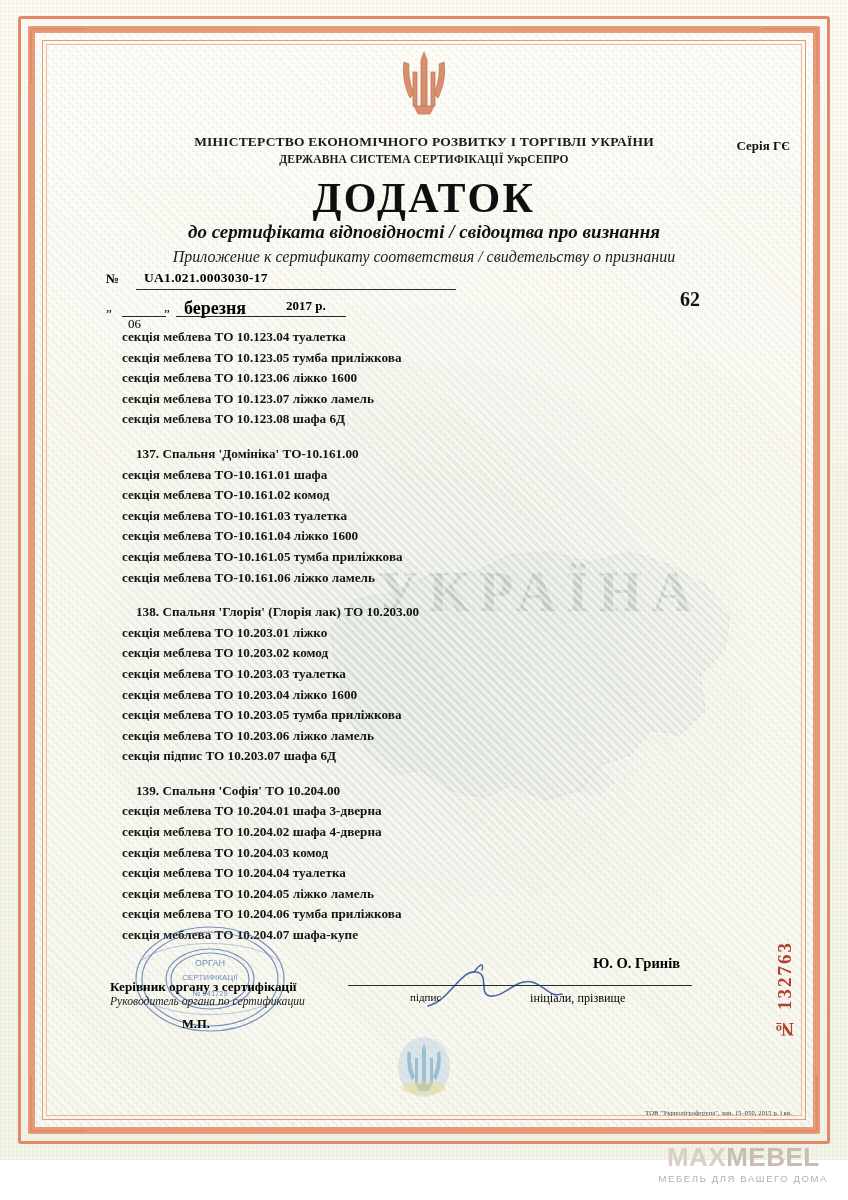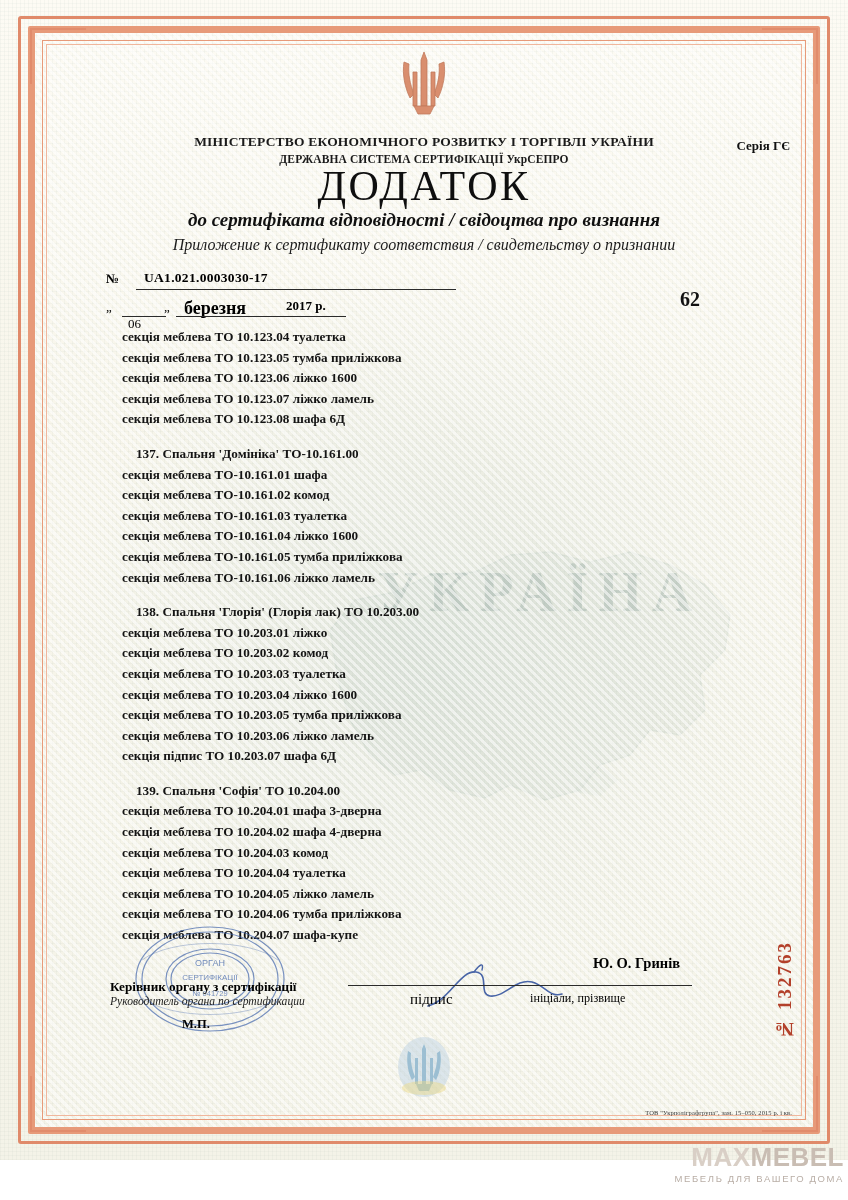--- a/index.html
+++ b/index.html
@@ -124,22 +124,23 @@
     margin-top: 1px;
   }
   .series {
     position: absolute;
     right: 58px; top: 138px;
     font-size: 13px;
     font-weight: 700;
     color: #111;
   }
   .title-big {
+    margin-top: 12px;
     font-size: 42px;
-    font-weight: 400;
+    font-weight: 700;
     letter-spacing: 2.5px;
     color: #0f0f0f;
     font-family: "Liberation Serif", serif;
     line-height: 1;
   }
   .subtitle-ua {
     margin-top: 2px;
     font-size: 19px;
     font-weight: 700;
     color: #101010;
@@ -243,21 +244,21 @@
   }
   .sig-mp {
     position: absolute;
     left: 72px; top: 62px;
     font-size: 12.5px;
     font-weight: 700;
   }
   .sig-cap1 {
     position: absolute;
     left: 300px; top: 36px;
-    font-size: 15px;
+    font-size: 11px;
   }
   .sig-cap2 {
     position: absolute;
     left: 420px; top: 36px;
     font-size: 12.2px;
   }
 
   
   .stamp {
     position: absolute;
@@ -299,22 +300,22 @@
     position: absolute;
     right: 56px; bottom: 44px;
     font-size: 6.5px;
     color: #3a3a3a;
     letter-spacing: 0.1px;
   }
 
   
   .footer-brand {
     position: absolute;
-    right: 4px; bottom: 16px;
-    text-align: right;
+    right: 20px; bottom: 16px;
+    text-align: center;
     line-height: 1.1;
   }
   .footer-brand .b1 {
     font-size: 26px;
     font-weight: 700;
     letter-spacing: 0.5px;
     color: #d9cfc6;
     font-family: "Liberation Sans", sans-serif;
   }
   .footer-brand .b1 .mebel { color: #c9bdb3; }

